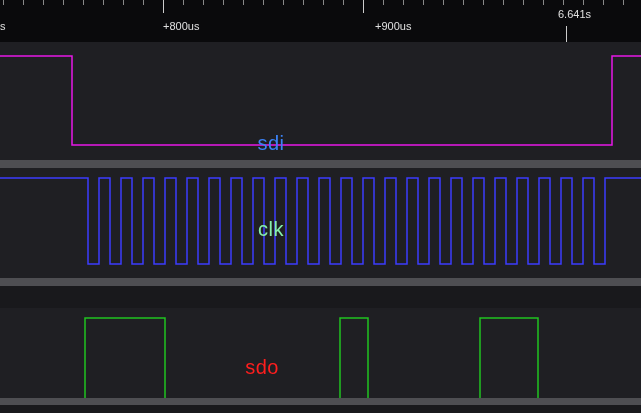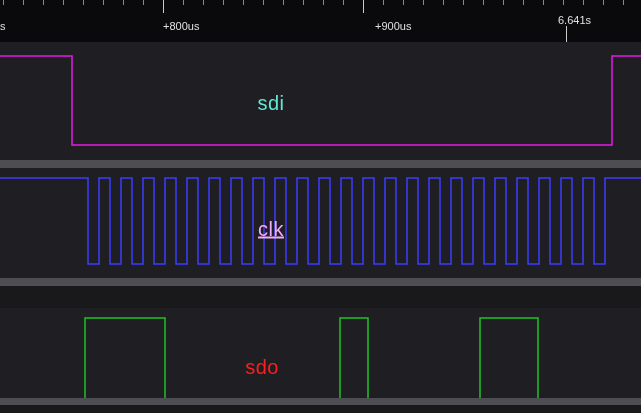--- a/index.html
+++ b/index.html
@@ -16,21 +16,21 @@
 
   
   .ruler {
     position: absolute; left: 0; top: 0;
     width: 100%; height: 42px;
     background: var(--ruler_bg, #0a0a0c);
     color: var(--ruler_text, #e0e0e0);
     font-size: 11px;
   }
   .ruler-label { position: absolute; top: 20px; white-space: nowrap; }
-  .ruler-abs   { position: absolute; top: 14px;  white-space: nowrap; }
+  .ruler-abs   { position: absolute; top: 8px;  white-space: nowrap; }
   .tick { position: absolute; width: 1px; background: var(--tick, #ccc); }
   .tick.minor { top: 0; height: 5px; background: var(--minor_tick, #8a8a8a); }
   .tick.major { top: 0; height: 13px; }
   .tick.abs   { top: 26px; height: 16px; }
 
   
   .channel {
     position: absolute; left: 0; width: 100%;
     background: var(--channel_bg, #1f1f23);
   }
@@ -99,29 +99,29 @@
       <div class="tick minor" style="left: 623px;"></div>
       <div class="tick major" style="left: 163px;"></div>
       <div class="tick major" style="left: 363px;"></div>
       <div class="tick abs" style="left: 566px;"></div>
     </div>
 
   <div class="channel ch0">
     <svg viewBox="0 0 641 118" width="641" height="118">
       <polyline points="0,14 72,14 72,103 612,103 612,14 641,14" stroke="#e818e8" fill="none" stroke-width="1.5"></polyline>
     </svg>
-    <span class="ch-label" style="color: #5eead4;">sdi</span>
+    <span class="ch-label" style="color: #3b82f6; margin-top: 40px;">sdi</span>
   </div>
   <div class="divider d1"></div>
 
   <div class="channel ch1">
     <svg viewBox="0 0 641 110" width="641" height="110">
       <polyline points="0,10 88,10 88,96 99,96 99,10 110,10 110,96 121,96 121,10 132,10 132,96 143,96 143,10 154,10 154,96 165,96 165,10 176,10 176,96 187,96 187,10 198,10 198,96 209,96 209,10 220,10 220,96 231,96 231,10 242,10 242,96 253,96 253,10 264,10 264,96 275,96 275,10 286,10 286,96 297,96 297,10 308,10 308,96 319,96 319,10 330,10 330,96 341,96 341,10 352,10 352,96 363,96 363,10 374,10 374,96 385,96 385,10 396,10 396,96 407,96 407,10 418,10 418,96 429,96 429,10 440,10 440,96 451,96 451,10 462,10 462,96 473,96 473,10 484,10 484,96 495,96 495,10 506,10 506,96 517,96 517,10 528,10 528,96 539,96 539,10 550,10 550,96 561,96 561,10 572,10 572,96 583,96 583,10 594,10 594,96 605,96 605,10 641,10" stroke="#3d3dff" fill="none" stroke-width="1.5"></polyline>
     </svg>
-    <span class="ch-label" style="color: #f0abfc; text-decoration: underline;">clk</span>
+    <span class="ch-label" style="color: #86efac;">clk</span>
   </div>
   <div class="divider d2"></div>
 
   <div class="channel ch2">
     <svg viewBox="0 0 641 112" width="641" height="112">
       <polyline points="0,98 85,98 85,10 165,10 165,98 340,98 340,10 368,10 368,98 480,98 480,10 538,10 538,98 641,98" stroke="#21c421" fill="none" stroke-width="1.5"></polyline>
     </svg>
     <span class="ch-label" style="color: rgb(255, 30, 30);">sdo</span>
   </div>
   <div class="divider d3"></div>

